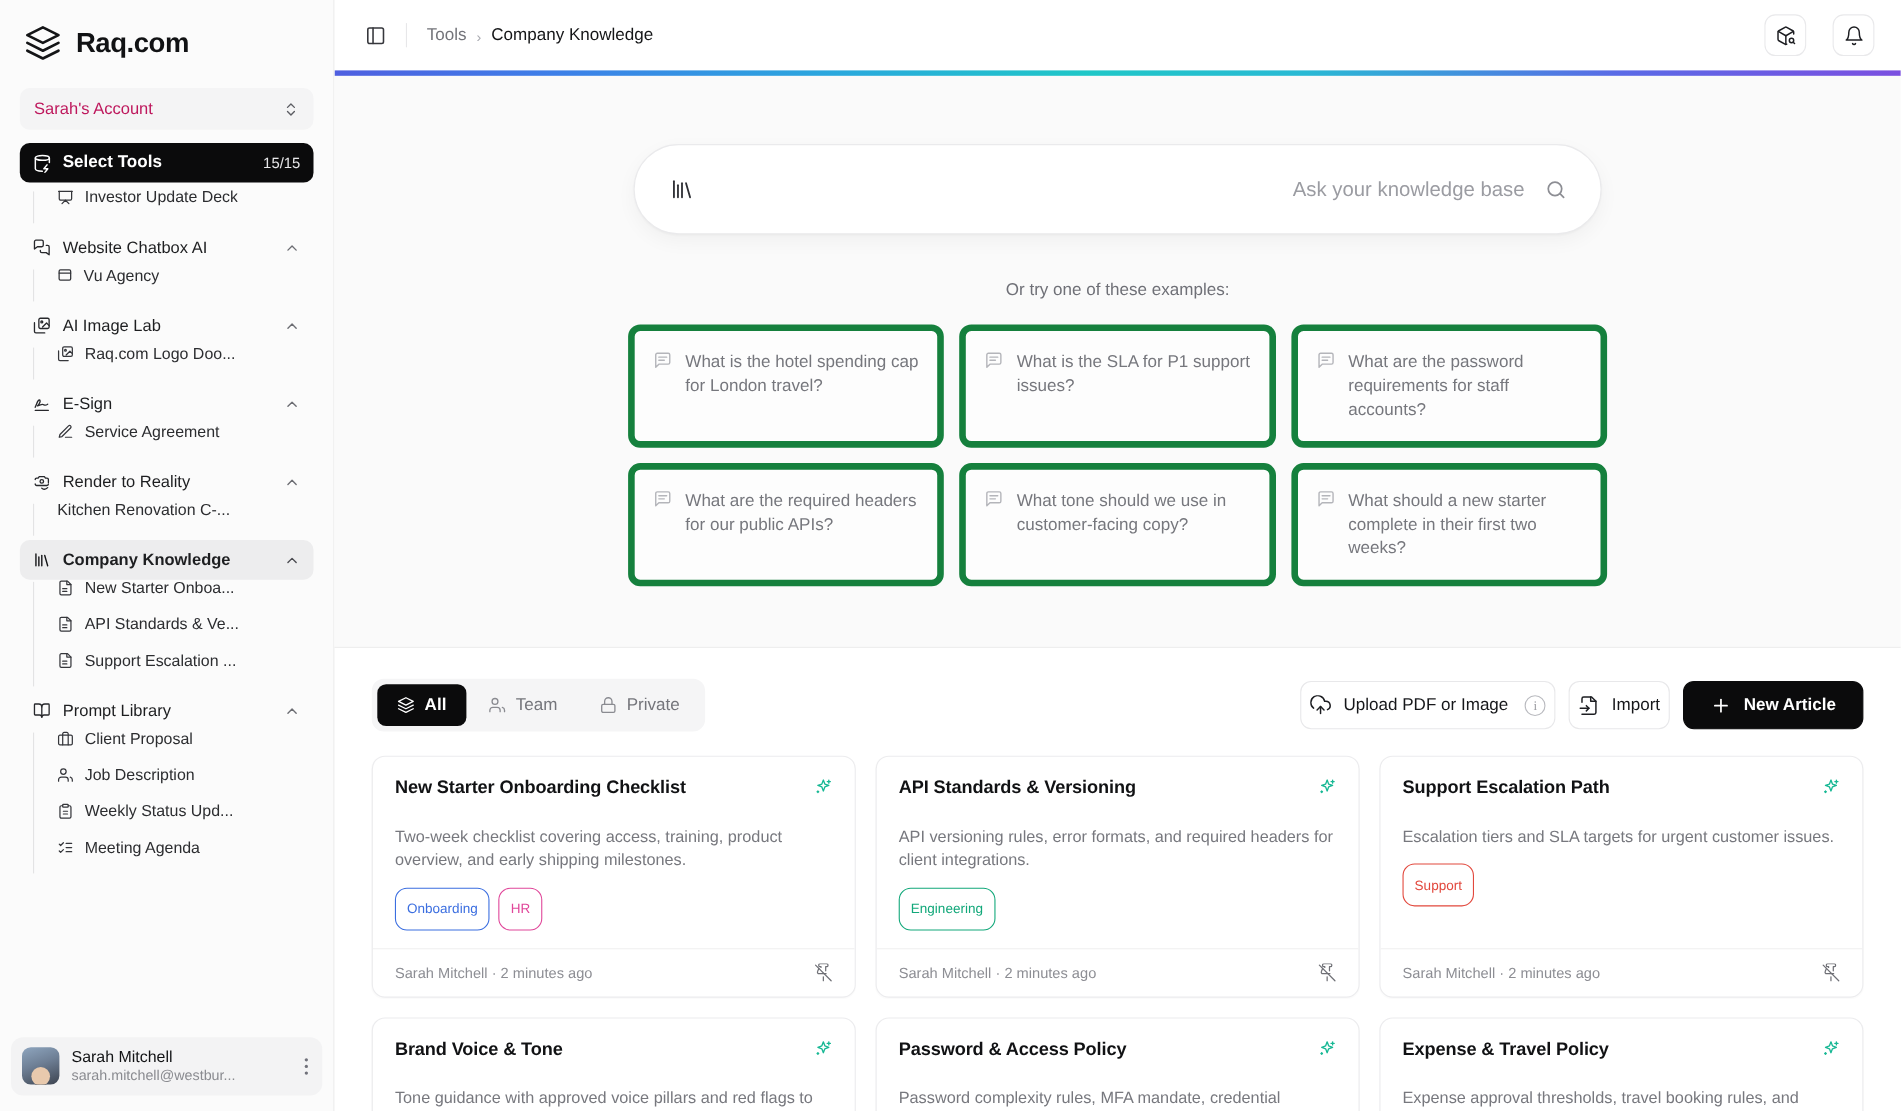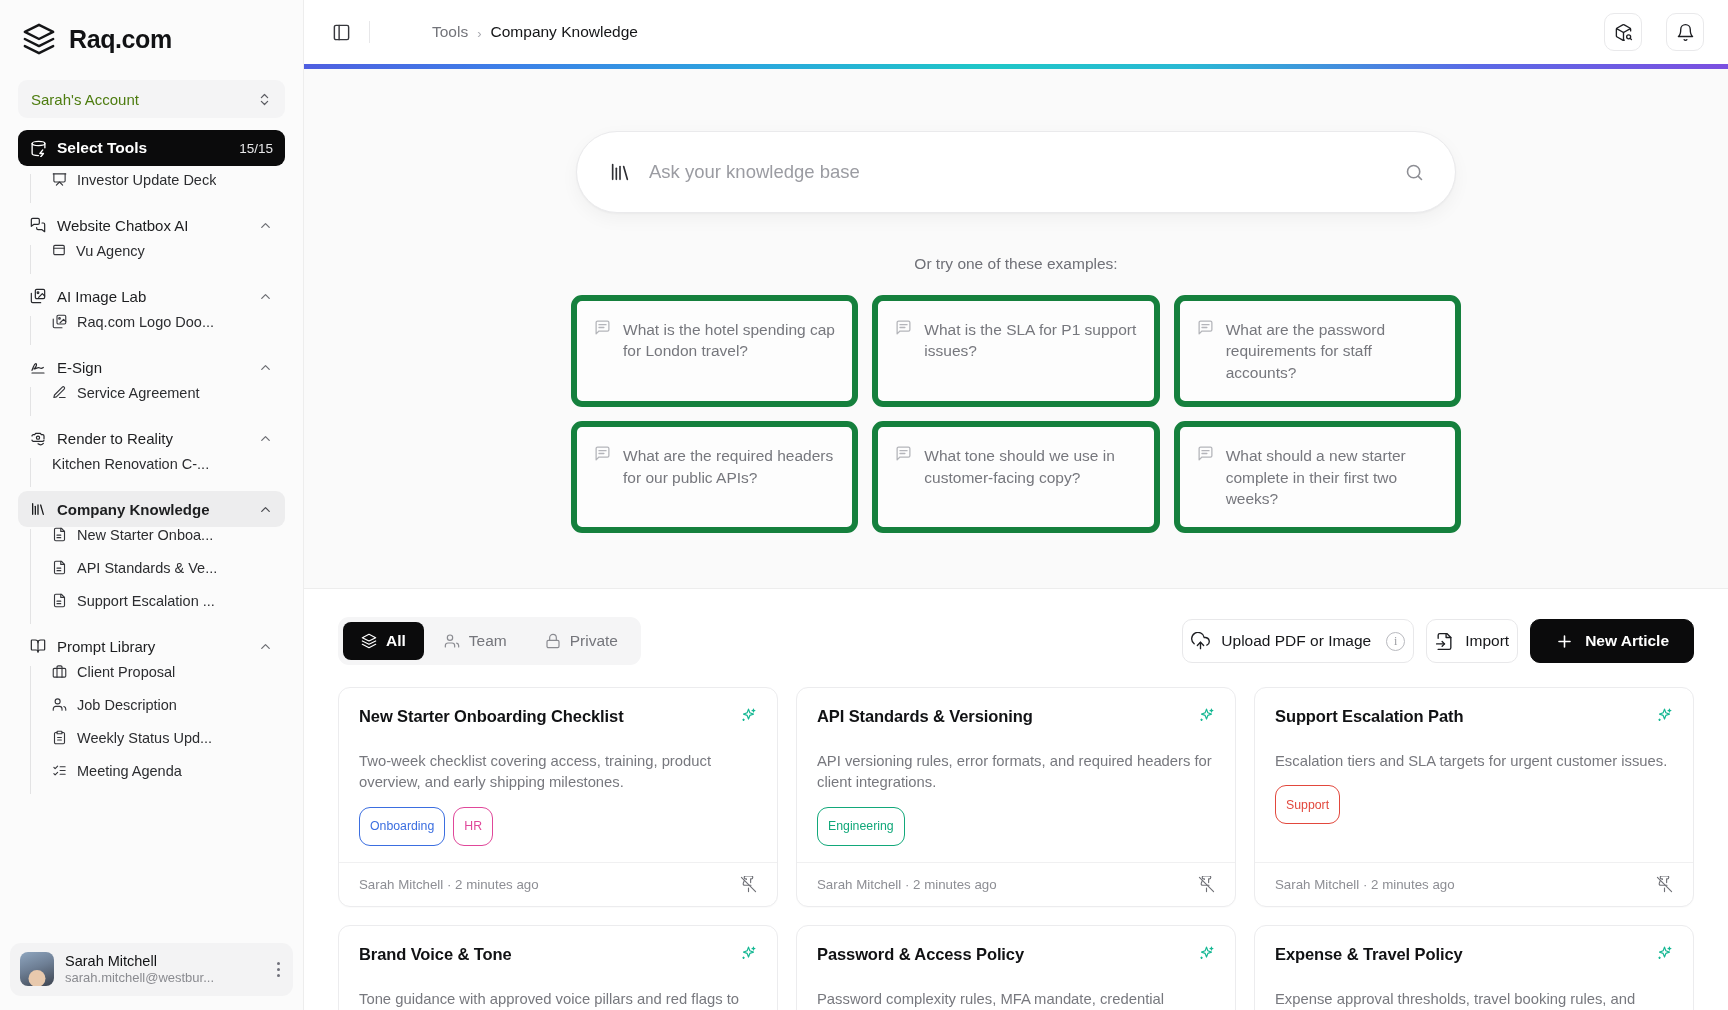--- a/index.html
+++ b/index.html
@@ -25,21 +25,21 @@
   .brand-name { font-size: 25px; font-weight: 700; color: #111214; letter-spacing: -0.4px; }
 
   .acct {
     margin: 10px 18px 12px 18px;
     height: 38px;
     border-radius: 9px;
     background: #f4f4f5;
     display: flex; align-items: center; justify-content: space-between;
     padding: 0 13px;
   }
-  .acct-label { font-size: 15px; color: #4d7c0f; }
+  .acct-label { font-size: 15px; color: #be185d; }
 
   .nav { flex: 1 1 auto; overflow: hidden; padding: 0 18px; }
 
   .tools-head {
     height: 36px; border-radius: 9px; background: #0b0b0c;
     display: flex; align-items: center; padding: 0 12px; gap: 10px;
     margin-bottom: 6px;
   }
   .tools-head .t { color: #ffffff; font-size: 15.5px; font-weight: 600; flex: 1; }
   .tools-head .c { color: #e7e7e9; font-size: 13.5px; }
@@ -110,21 +110,21 @@
     background: #fff; display: flex; align-items: center; justify-content: center;
   }
   .gradient-bar {
     height: 5px; flex: 0 0 5px;
     background: linear-gradient(90deg,#4f5fe0 0%,#3d7fe8 14%,#2aa8dd 32%,#1fc7c7 48%,#29b9d4 62%,#5a6ae6 82%,#7b4fe0 100%);
   }
 
   .hero { background: #fafafa; flex: 0 0 520px; padding: 62px 0 0 0; position: relative; }
   .hero:after { content:""; position:absolute; left:0; right:0; bottom:0; height:1px; background:#ededed; }
 
-  .searchwrap { display: flex; justify-content: center; }
+  .searchwrap { display: flex; justify-content: center; text-align: right; }
   .searchbox {
     width: 880px; height: 82px; border-radius: 41px;
     background: #ffffff; border: 1px solid #eaeaec;
     box-shadow: 0 1px 2px rgba(16,17,20,0.035), 0 6px 18px rgba(16,17,20,0.045);
     display: flex; align-items: center; padding: 0 30px 0 32px; gap: 18px;
   }
   .search-ph { flex: 1; font-size: 18.5px; color: #9b9ca2; }
 
   .try { text-align: center; font-size: 15.5px; color: #6f7077; margin-top: 42px; }
 
@@ -479,21 +479,21 @@
   <section class="main">
 
     <div class="topbar">
       <span>
         <svg width="19" height="19" viewBox="0 0 24 24" fill="none" stroke="#36373c" stroke-width="1.8" stroke-linecap="round" stroke-linejoin="round">
           <rect x="3" y="3" width="18" height="18" rx="2"></rect>
             <path d="M9 3v18"></path>
         </svg>
       </span>
       <span class="crumb-sep-v"></span>
-      <nav style="display:flex;align-items:flex-end;margin-left:44px;">
+      <nav style="display:flex;align-items:flex-end;">
         <span class="crumb">Tools</span>
         <span class="crumb-arrow">›</span>
         <span class="crumb cur">Company Knowledge</span>
       </nav>
       <span class="top-spacer"></span>
       <span class="icon-btn">
         <svg width="19" height="19" viewBox="0 0 24 24" fill="none" stroke="#1d1e22" stroke-width="1.7" stroke-linecap="round" stroke-linejoin="round">
           <path d="M21 10V8a2 2 0 0 0-1-1.73l-7-4a2 2 0 0 0-2 0l-7 4A2 2 0 0 0 3 8v8a2 2 0 0 0 1 1.73l7 4a2 2 0 0 0 2 0"></path>
           <path d="m3.3 7 8.7 5 8.7-5"></path>
             <path d="M12 22V12"></path>

